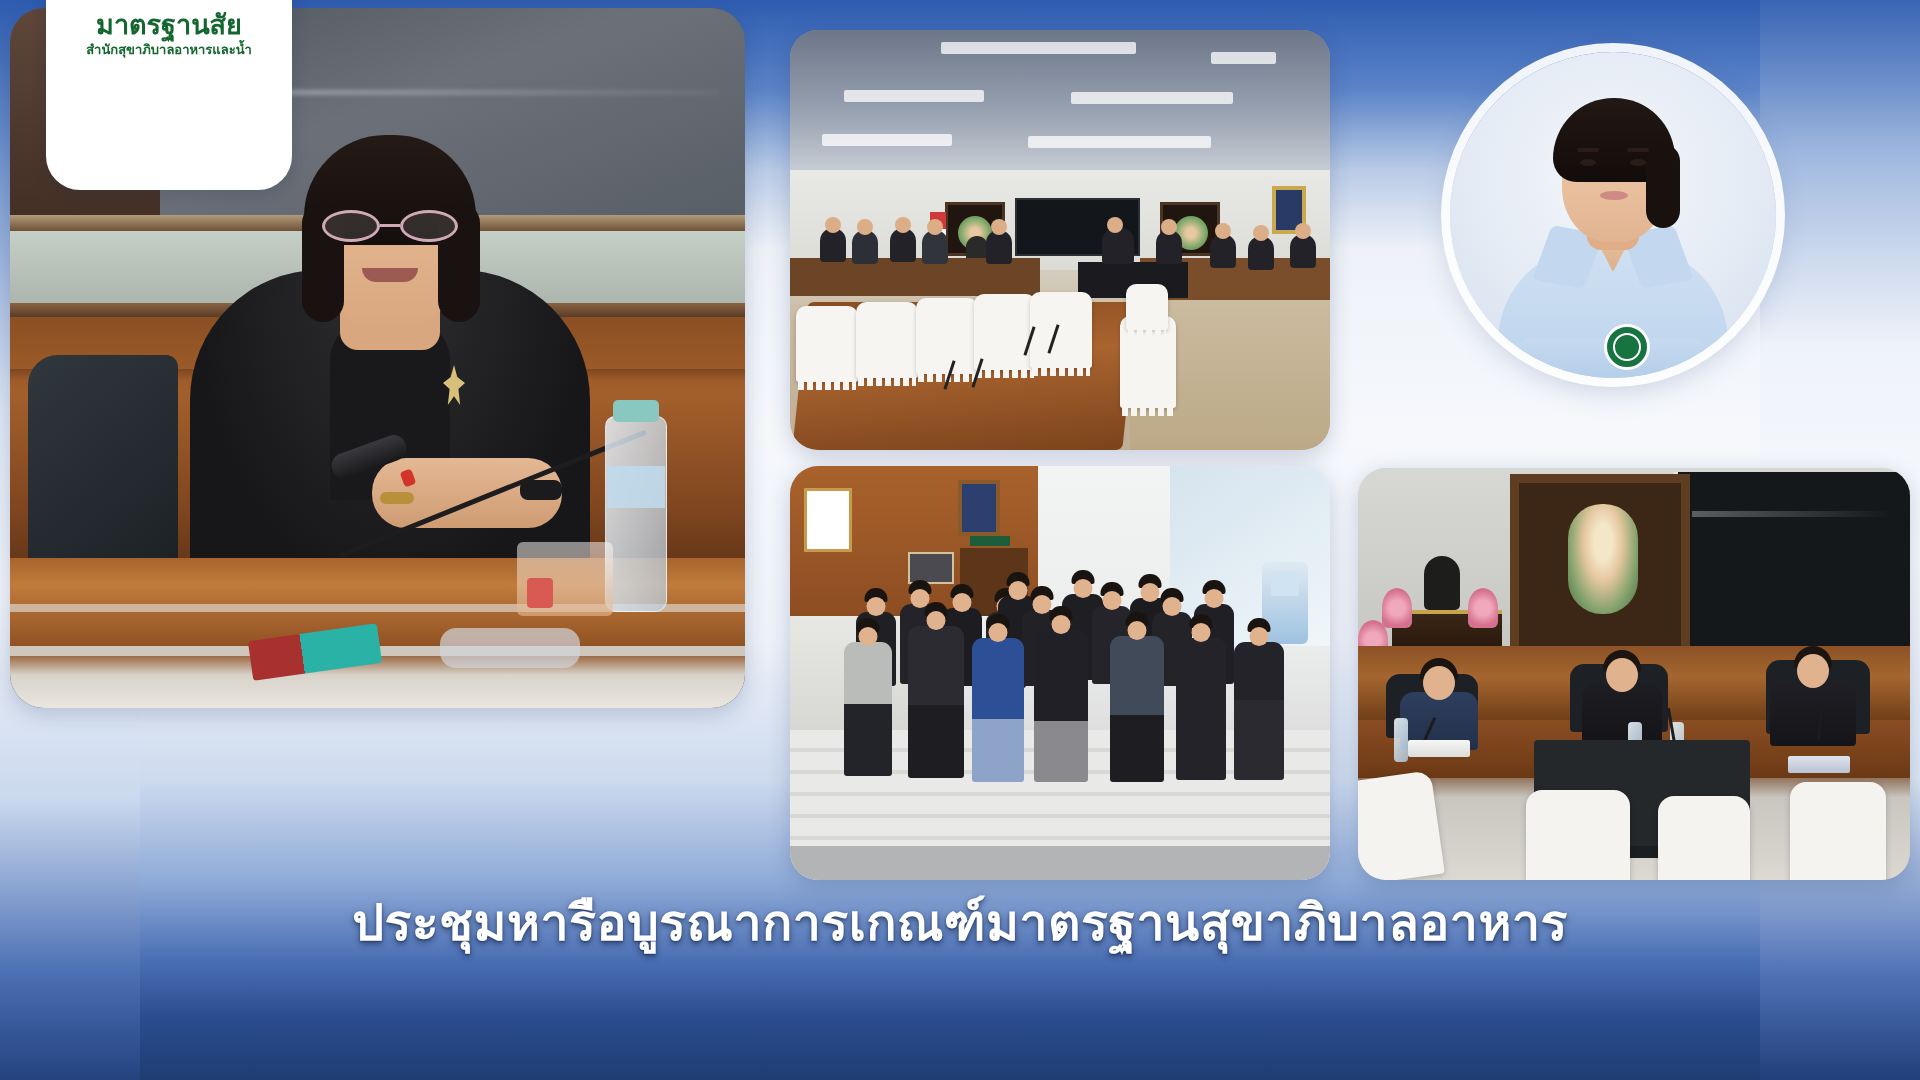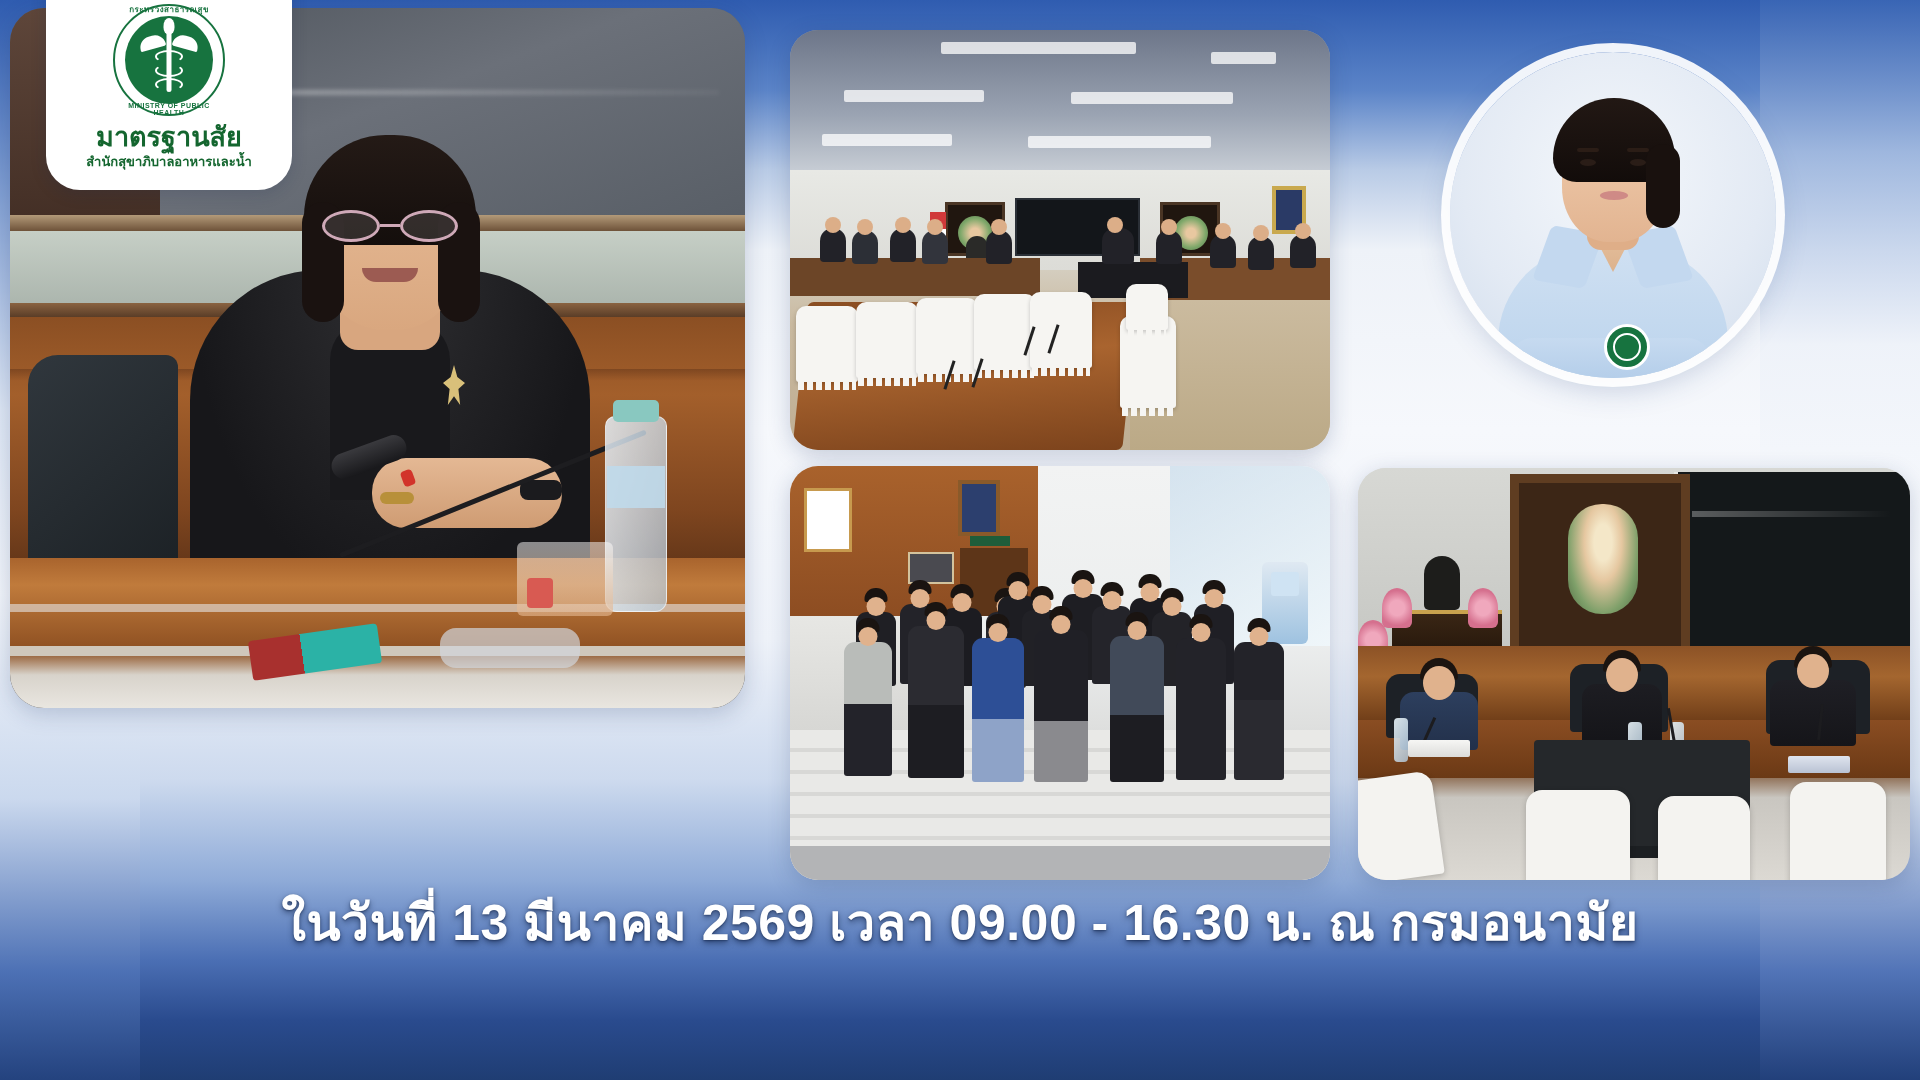--- a/index.html
+++ b/index.html
@@ -525,35 +525,19 @@
   <div class="pt-hair-s"></div>
   <div class="pt-brow l"></div>
   <div class="pt-brow r"></div>
   <div class="pt-eye l"></div>
   <div class="pt-eye r"></div>
   <div class="pt-lip"></div>
   <div class="pt-badge"></div>
 </div>
 
 <div id="logo-badge">
-  <div id="moph-seal">
-    <div class="seal-ring"></div>
-    <div class="seal-txt-top">กระทรวงสาธารณสุข</div>
-    <div class="seal-txt-bot">MINISTRY OF PUBLIC HEALTH</div>
-    <div class="seal-inner">
-      <div class="seal-cad">
-        <div class="seal-flame"></div>
-        <div class="seal-wing l"></div>
-        <div class="seal-wing r"></div>
-        <div class="seal-rod"></div>
-        <div class="seal-snake s1"></div>
-        <div class="seal-snake s2"></div>
-        <div class="seal-snake s3"></div>
-      </div>
-    </div>
-  </div>
   <div id="logo-title">มาตรฐานสัย</div>
   <div id="logo-sub">สำนักสุขาภิบาลอาหารและน้ำ</div>
 </div>
 
 <div id="caption">
-  <div id="caption-line2">ในวันที่ 13 มีนาคม 2569 เวลา 09.00 - 16.30 น. ณ กรมอนามัย</div>
+  <div id="caption-line1">ประชุมหารือบูรณาการเกณฑ์มาตรฐานสุขาภิบาลอาหาร</div>
 </div>
 
 </body></html>

